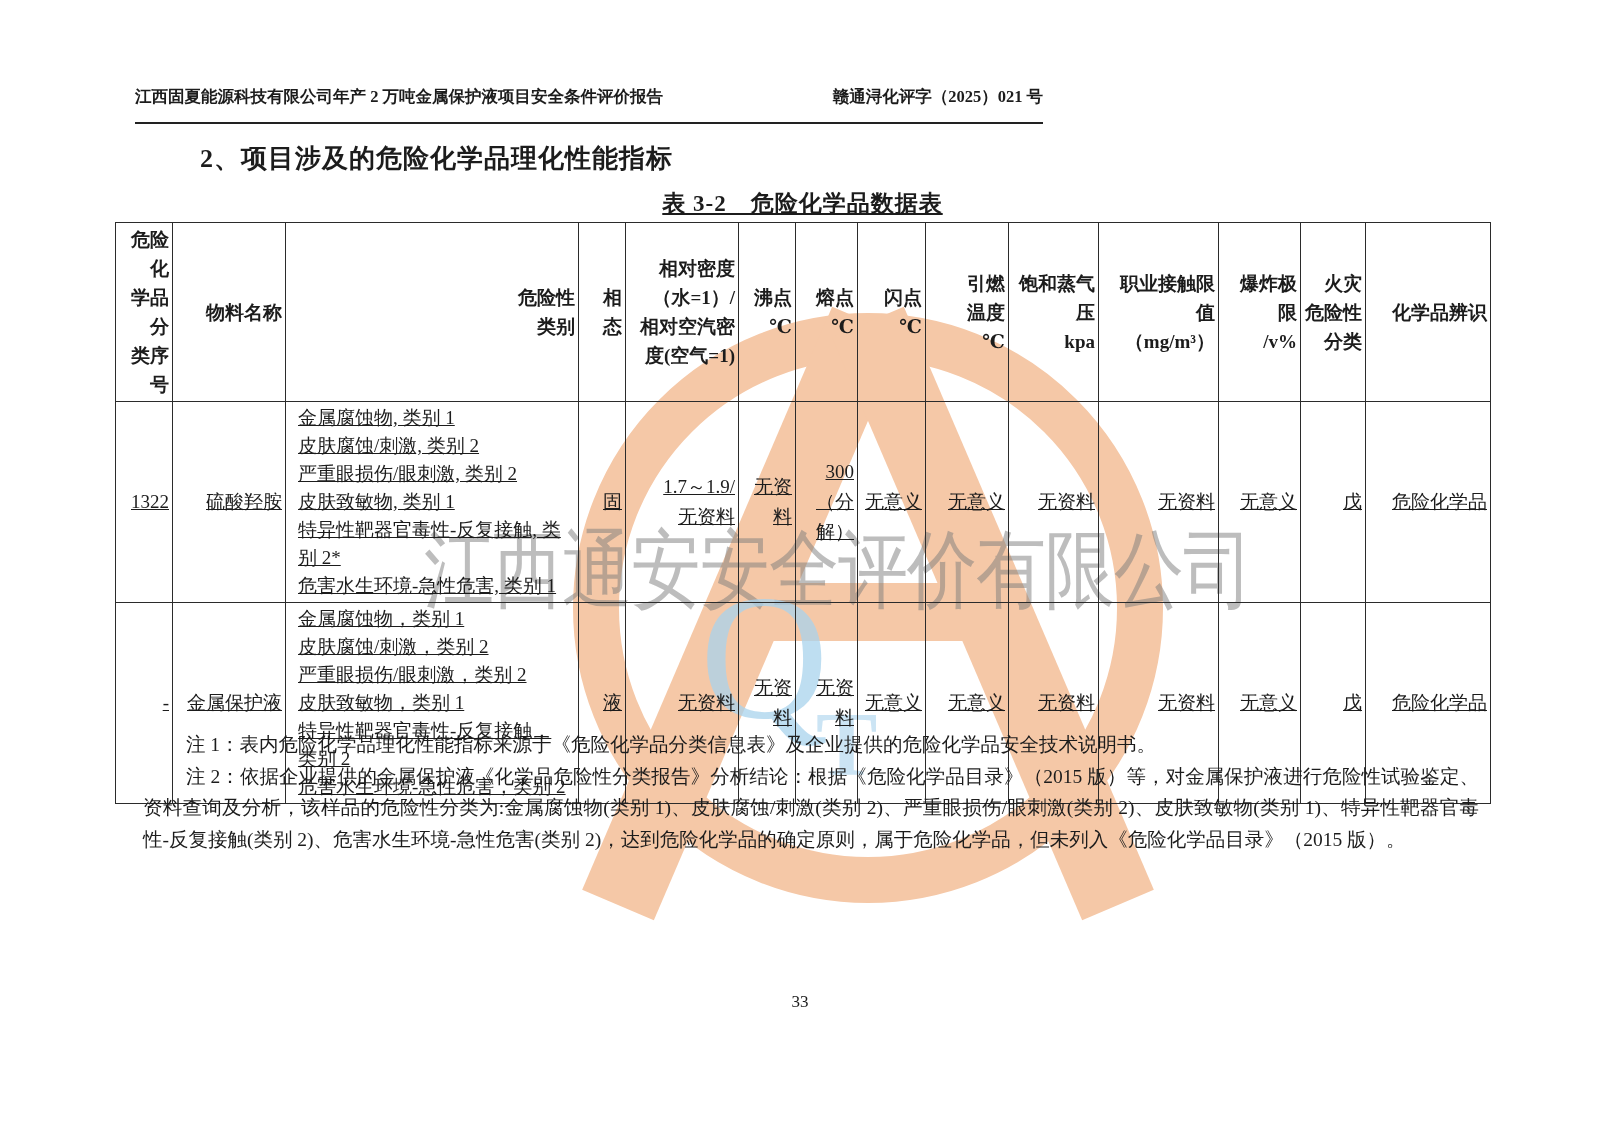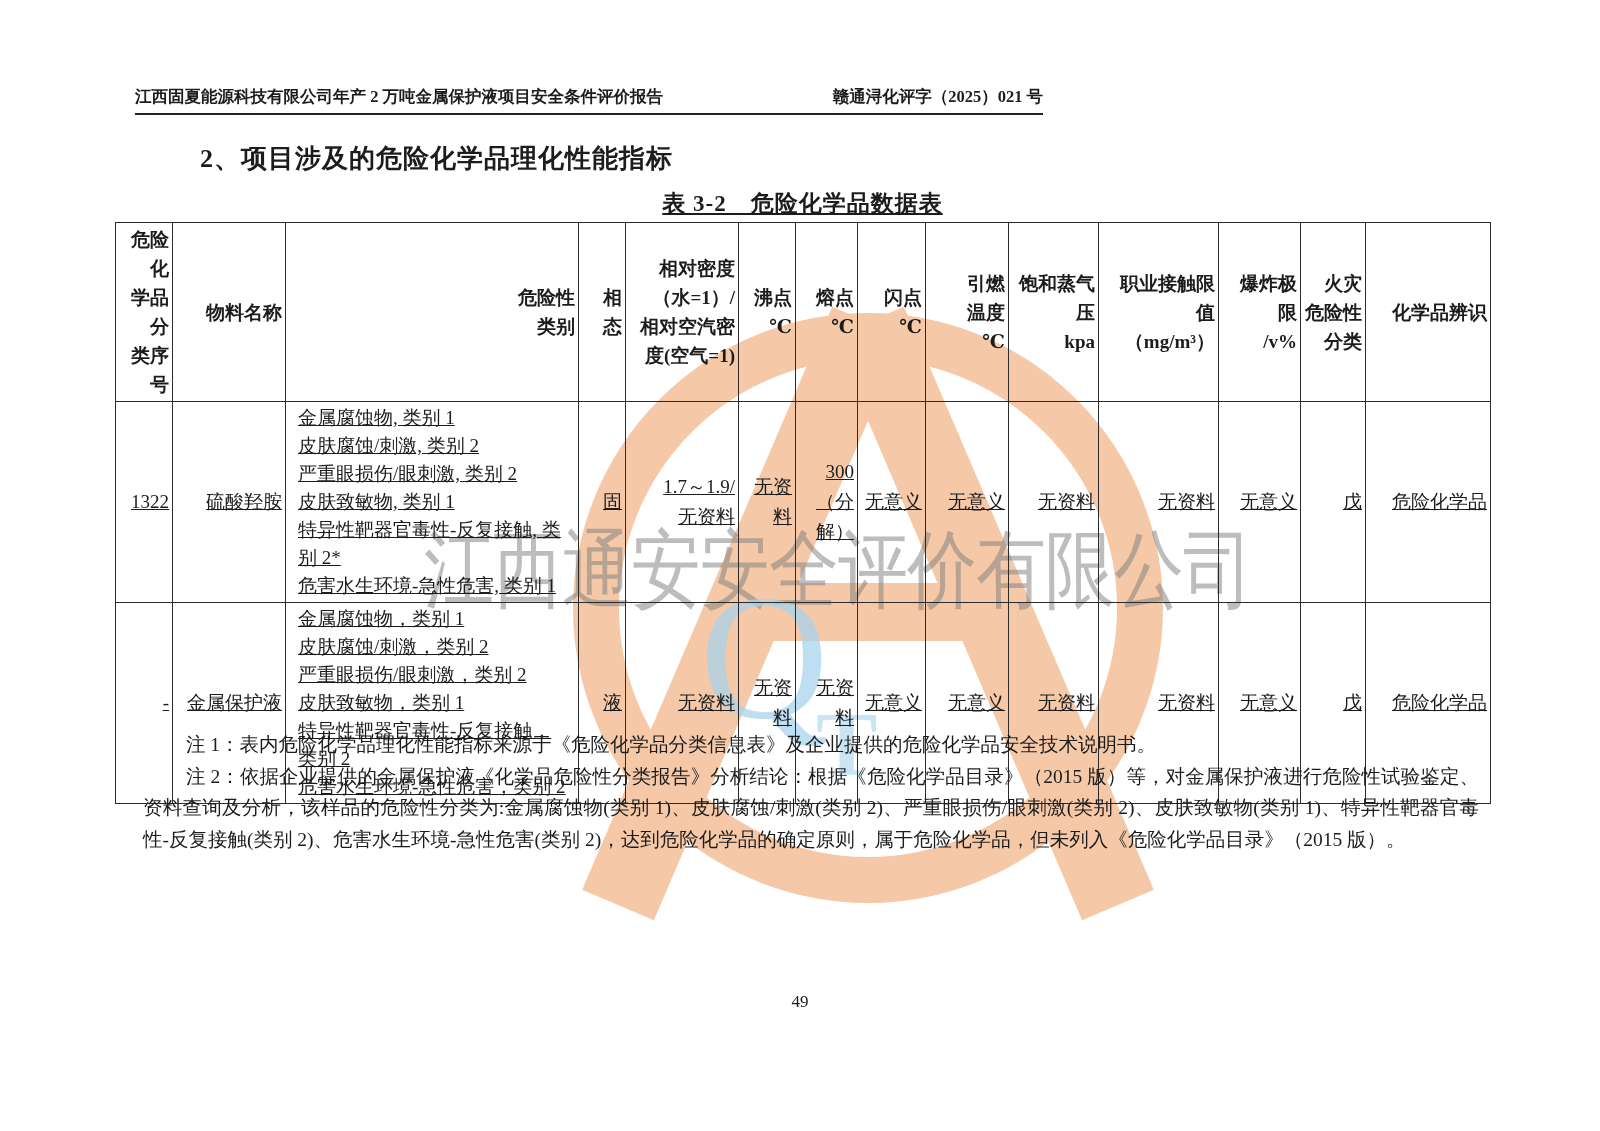--- a/index.html
+++ b/index.html
@@ -23,21 +23,21 @@
   }
   .wm-t{
     position:absolute;left:816px;top:698px;
     font-size:92px;line-height:1;font-weight:700;opacity:.6;
   }
   
   .content{position:absolute;inset:0;z-index:1;}
   .page-header{
     position:absolute;left:135px;top:86px;width:908px;
     display:flex;justify-content:space-between;align-items:flex-end;
-    border-bottom:2px solid #222;padding-bottom:5px;
+    border-bottom:2px solid #222;padding-bottom:14px;
     font-size:16.5px;font-weight:700;
   }
   .section-title{
     position:absolute;left:200px;top:141px;
     font-size:26px;font-weight:700;letter-spacing:1px;
   }
   .table-title{
     position:absolute;left:115px;top:188px;width:1375px;
     text-align:center;font-size:23px;font-weight:700;letter-spacing:1px;text-decoration:underline;
   }
@@ -196,14 +196,14 @@
           <td>危险化学品</td>
         </tr>
       </tbody>
     </table>
 
   <div class="notes">
     <p>注 1：表内危险化学品理化性能指标来源于《危险化学品分类信息表》及企业提供的危险化学品安全技术说明书。</p>
     <p>注 2：依据企业提供的金属保护液《化学品危险性分类报告》分析结论：根据《危险化学品目录》（2015 版）等，对金属保护液进行危险性试验鉴定、资料查询及分析，该样品的危险性分类为:金属腐蚀物(类别 1)、皮肤腐蚀/刺激(类别 2)、严重眼损伤/眼刺激(类别 2)、皮肤致敏物(类别 1)、特异性靶器官毒性-反复接触(类别 2)、危害水生环境-急性危害(类别 2)，达到危险化学品的确定原则，属于危险化学品，但未列入《危险化学品目录》（2015 版）。</p>
   </div>
 
-  <div class="page-number">49</div>
+  <div class="page-number">33</div>
 </div>
 
 </body></html>

